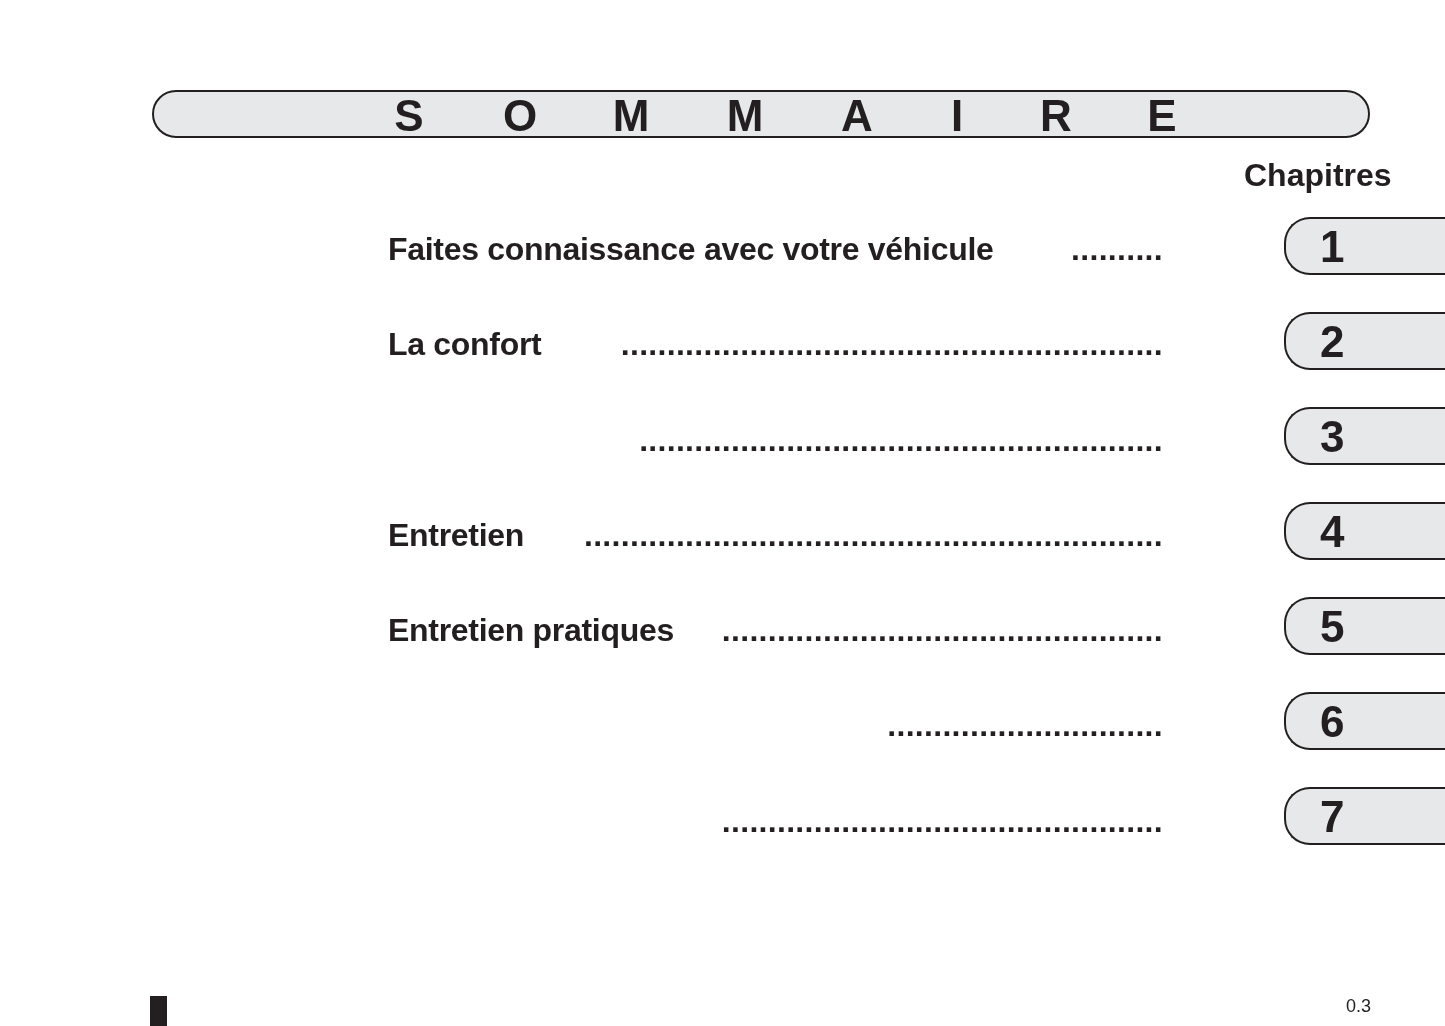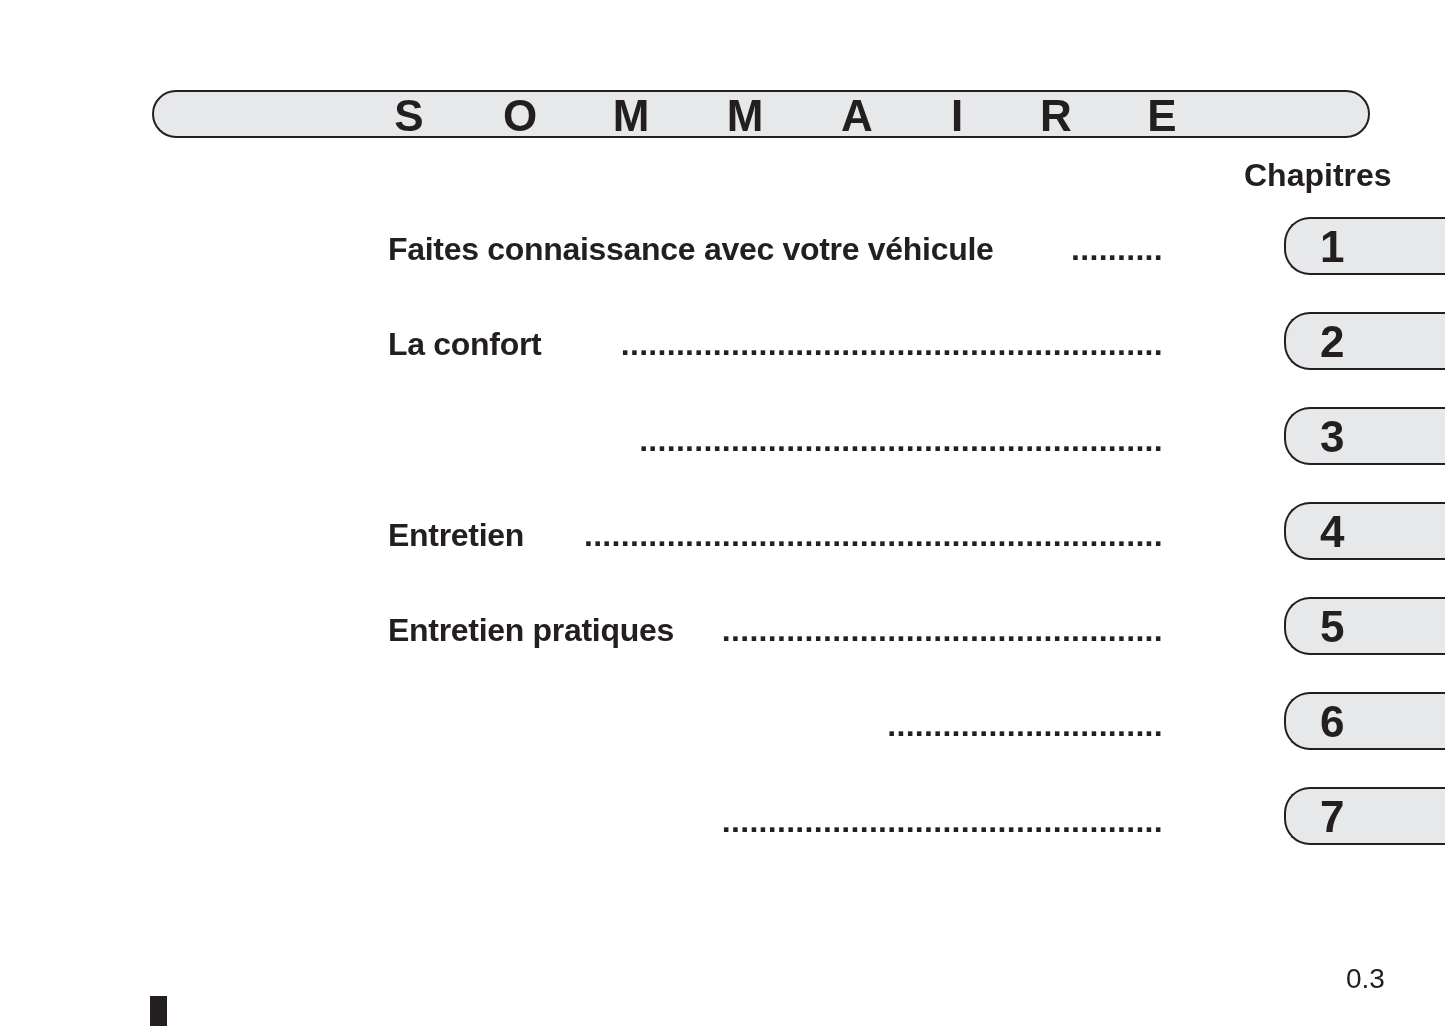--- a/index.html
+++ b/index.html
@@ -31,21 +31,21 @@
   }
   .chapter-tab {
     position:absolute; left:1284px; width:180px; height:58px;
     border:2px solid #231f20; border-right:none; border-radius:26px 0 0 26px;
     background:#e7e8ea; box-sizing:border-box; cursor:pointer;
   }
   .chapter-num {
     position:absolute; left:34px; top:4px; font-size:44px; font-weight:bold; line-height:48px;
   }
   .page-number {
-    position:absolute; left:1346px; top:963px; font-size:28px;
+    position:absolute; left:1346px; top:996px; font-size:18px;
   }
   .edge-mark {
     position:absolute; left:150px; top:996px; width:17px; height:30px; background:#231f20;
   }
 </style>
 </head>
 <body>
 
 <div class="title-bar">
   <span class="title-letter" style="left:255px">S</span>

